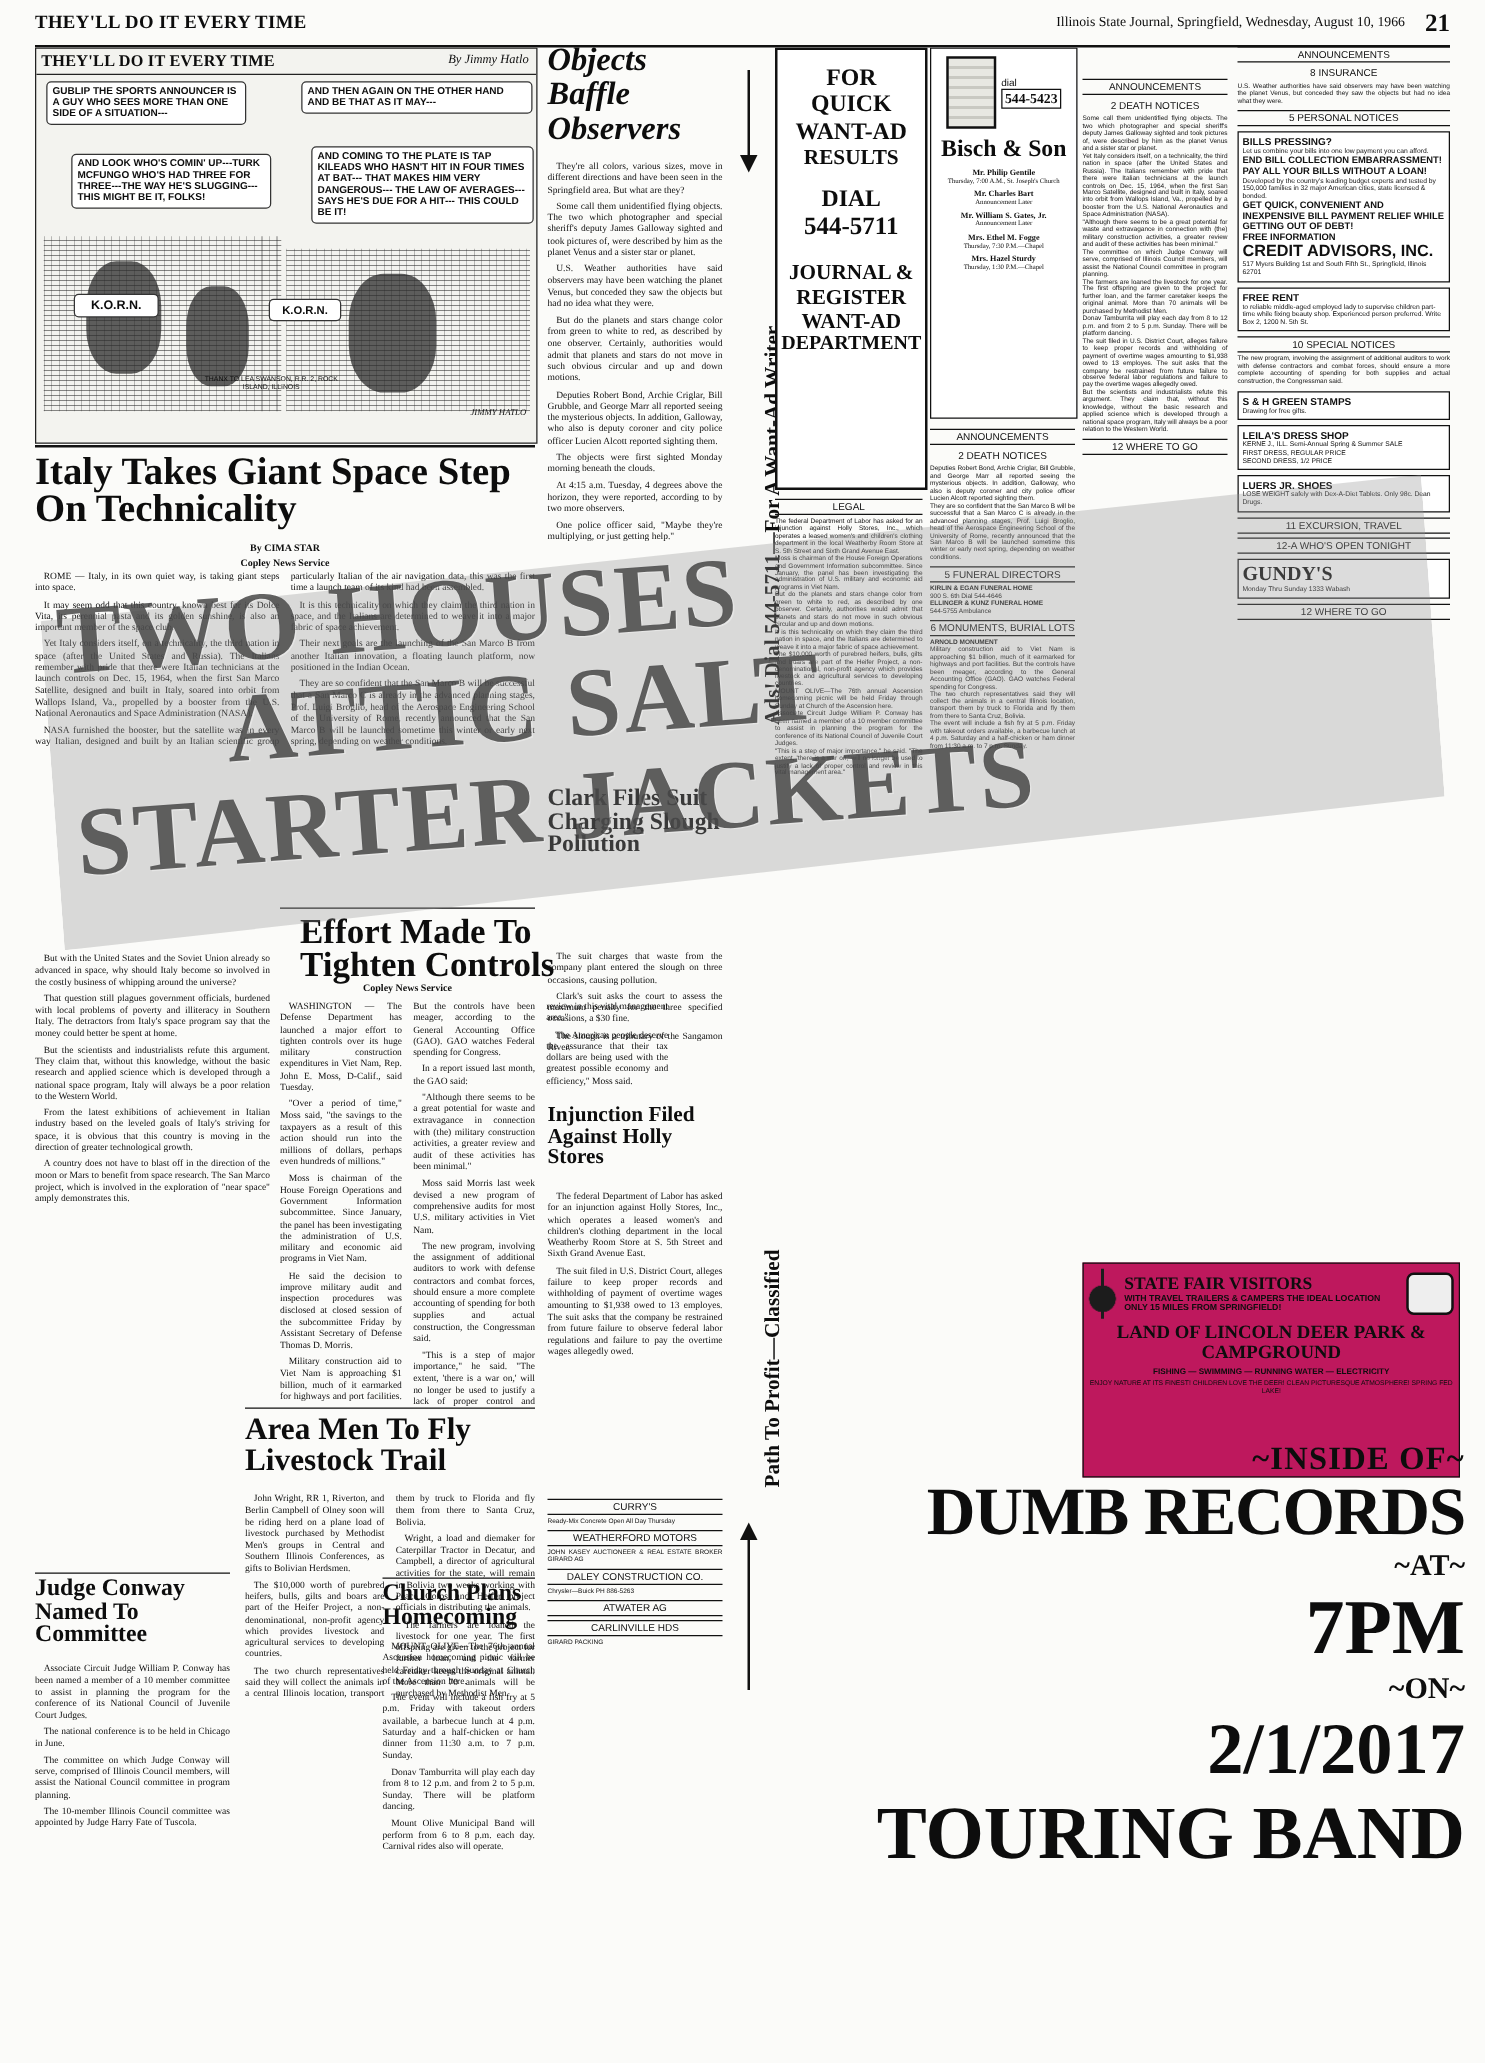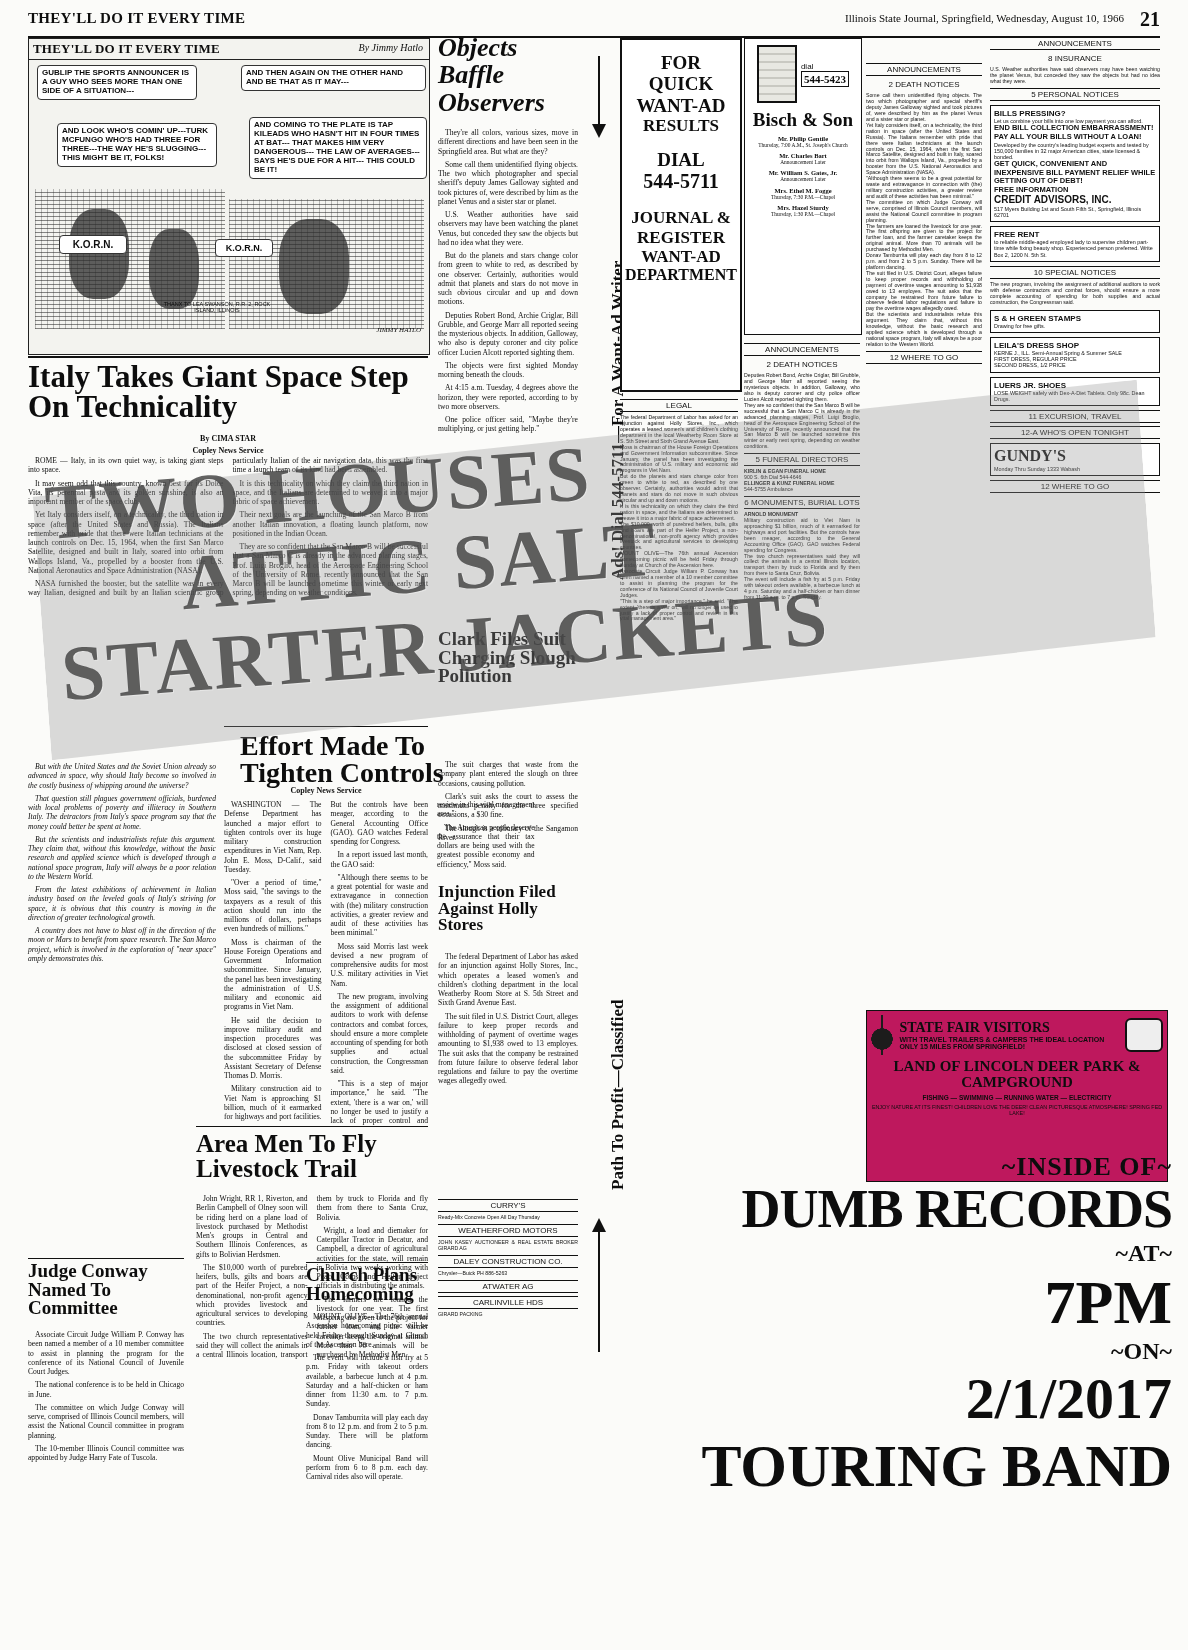--- a/index.html
+++ b/index.html
@@ -115,21 +115,21 @@
   </div>
   <div class="col-text" style="position:absolute;left:28px;top:456px;width:400px;height:300px;column-count:2;">
     <p>ROME — Italy, in its own quiet way, is taking giant steps into space.</p>
     <p>It may seem odd that this country, known best for its Dolce Vita, its perennial pasta and its golden sunshine, is also an important member of the space club.</p>
     <p>Yet Italy considers itself, on a technicality, the third nation in space (after the United States and Russia). The Italians remember with pride that there were Italian technicians at the launch controls on Dec. 15, 1964, when the first San Marco Satellite, designed and built in Italy, soared into orbit from Wallops Island, Va., propelled by a booster from the U.S. National Aeronautics and Space Administration (NASA).</p>
     <p>NASA furnished the booster, but the satellite was in every way Italian, designed and built by an Italian scientific group particularly Italian of the air navigation data, this was the first time a launch team of its kind had been assembled.</p>
     <p>It is this technicality on which they claim the third nation in space, and the Italians are determined to weave it into a major fabric of space achievement.</p>
     <p>Their next goals are the launching of the San Marco B from another Italian innovation, a floating launch platform, now positioned in the Indian Ocean.</p>
     <p>They are so confident that the San Marco B will be successful that a San Marco C is already in the advanced planning stages, Prof. Luigi Broglio, head of the Aerospace Engineering School of the University of Rome, recently announced that the San Marco B will be launched sometime this winter or early next spring, depending on weather conditions.</p>
   </div>
-  <div class="col-text" style="position:absolute;left:28px;top:762px;width:188px;height:270px;font-style:italic;">
+  <div class="col-text" style="position:absolute;left:28px;top:762px;width:188px;height:270px;">
     <p>But with the United States and the Soviet Union already so advanced in space, why should Italy become so involved in the costly business of whipping around the universe?</p>
     <p>That question still plagues government officials, burdened with local problems of poverty and illiteracy in Southern Italy. The detractors from Italy's space program say that the money could better be spent at home.</p>
     <p>But the scientists and industrialists refute this argument. They claim that, without this knowledge, without the basic research and applied science which is developed through a national space program, Italy will always be a poor relation to the Western World.</p>
     <p>From the latest exhibitions of achievement in Italian industry based on the leveled goals of Italy's striving for space, it is obvious that this country is moving in the direction of greater technological growth.</p>
     <p>A country does not have to blast off in the direction of the moon or Mars to benefit from space research. The San Marco project, which is involved in the exploration of "near space" amply demonstrates this.</p>
   </div>
 
   <div class="rule" style="left:224px;top:726px;width:204px;height:1px;"></div>
   <div class="hl" style="position:absolute;left:240px;top:732px;width:204px;font-size:28px;">Effort Made To Tighten Controls</div>
   <div class="smallcap" style="position:absolute;left:224px;top:786px;width:204px;">Copley News Service</div>
@@ -308,21 +308,21 @@
     <div>U.S. Weather authorities have said observers may have been watching the planet Venus, but conceded they saw the objects but had no idea what they were.</div>
     <div class="clsfd-h">5 PERSONAL NOTICES</div>
 
     <div class="boxad">
       <div style="font-size:8px;font-weight:bold;">BILLS PRESSING?</div>
       <div class="tiny">Let us combine your bills into one low payment you can afford.</div>
       <div style="font-size:7.5px;font-weight:bold;">END BILL COLLECTION EMBARRASSMENT! PAY ALL YOUR BILLS WITHOUT A LOAN!</div>
       <div class="tiny">Developed by the country's leading budget experts and tested by 150,000 families in 32 major American cities, state licensed &amp; bonded.</div>
       <div style="font-size:7.5px;font-weight:bold;">GET QUICK, CONVENIENT AND INEXPENSIVE BILL PAYMENT RELIEF WHILE GETTING OUT OF DEBT!</div>
       <div style="font-size:7.5px;font-weight:bold;">FREE INFORMATION</div>
-      <div style="font-size:10px;font-weight:bold;">CREDIT ADVISORS, INC.</div>
+      <div style="font-size:13px;font-weight:bold;">CREDIT ADVISORS, INC.</div>
       <div class="tiny">517 Myers Building 1st and South Fifth St., Springfield, Illinois 62701</div>
     </div>
 
     <div class="boxad">
       <div style="font-size:8px;font-weight:bold;">FREE RENT</div>
       <div class="tiny">to reliable middle-aged employed lady to supervise children part-time while fixing beauty shop. Experienced person preferred. Write Box 2, 1200 N. 5th St.</div>
     </div>
 
     <div class="clsfd-h">10 SPECIAL NOTICES</div>
     <div>The new program, involving the assignment of additional auditors to work with defense contractors and combat forces, should ensure a more complete accounting of spending for both supplies and actual construction, the Congressman said.</div>

